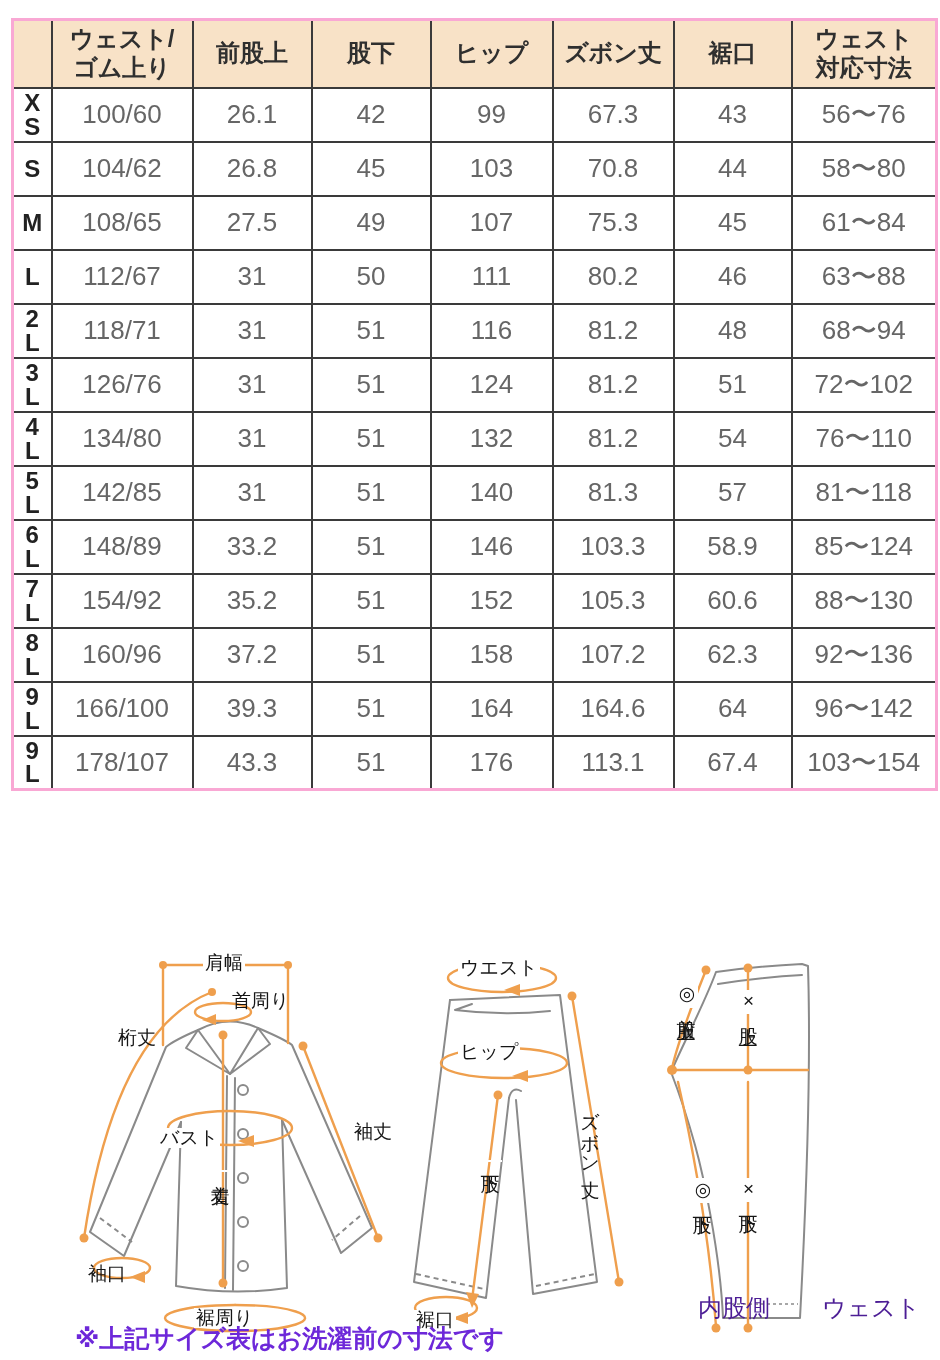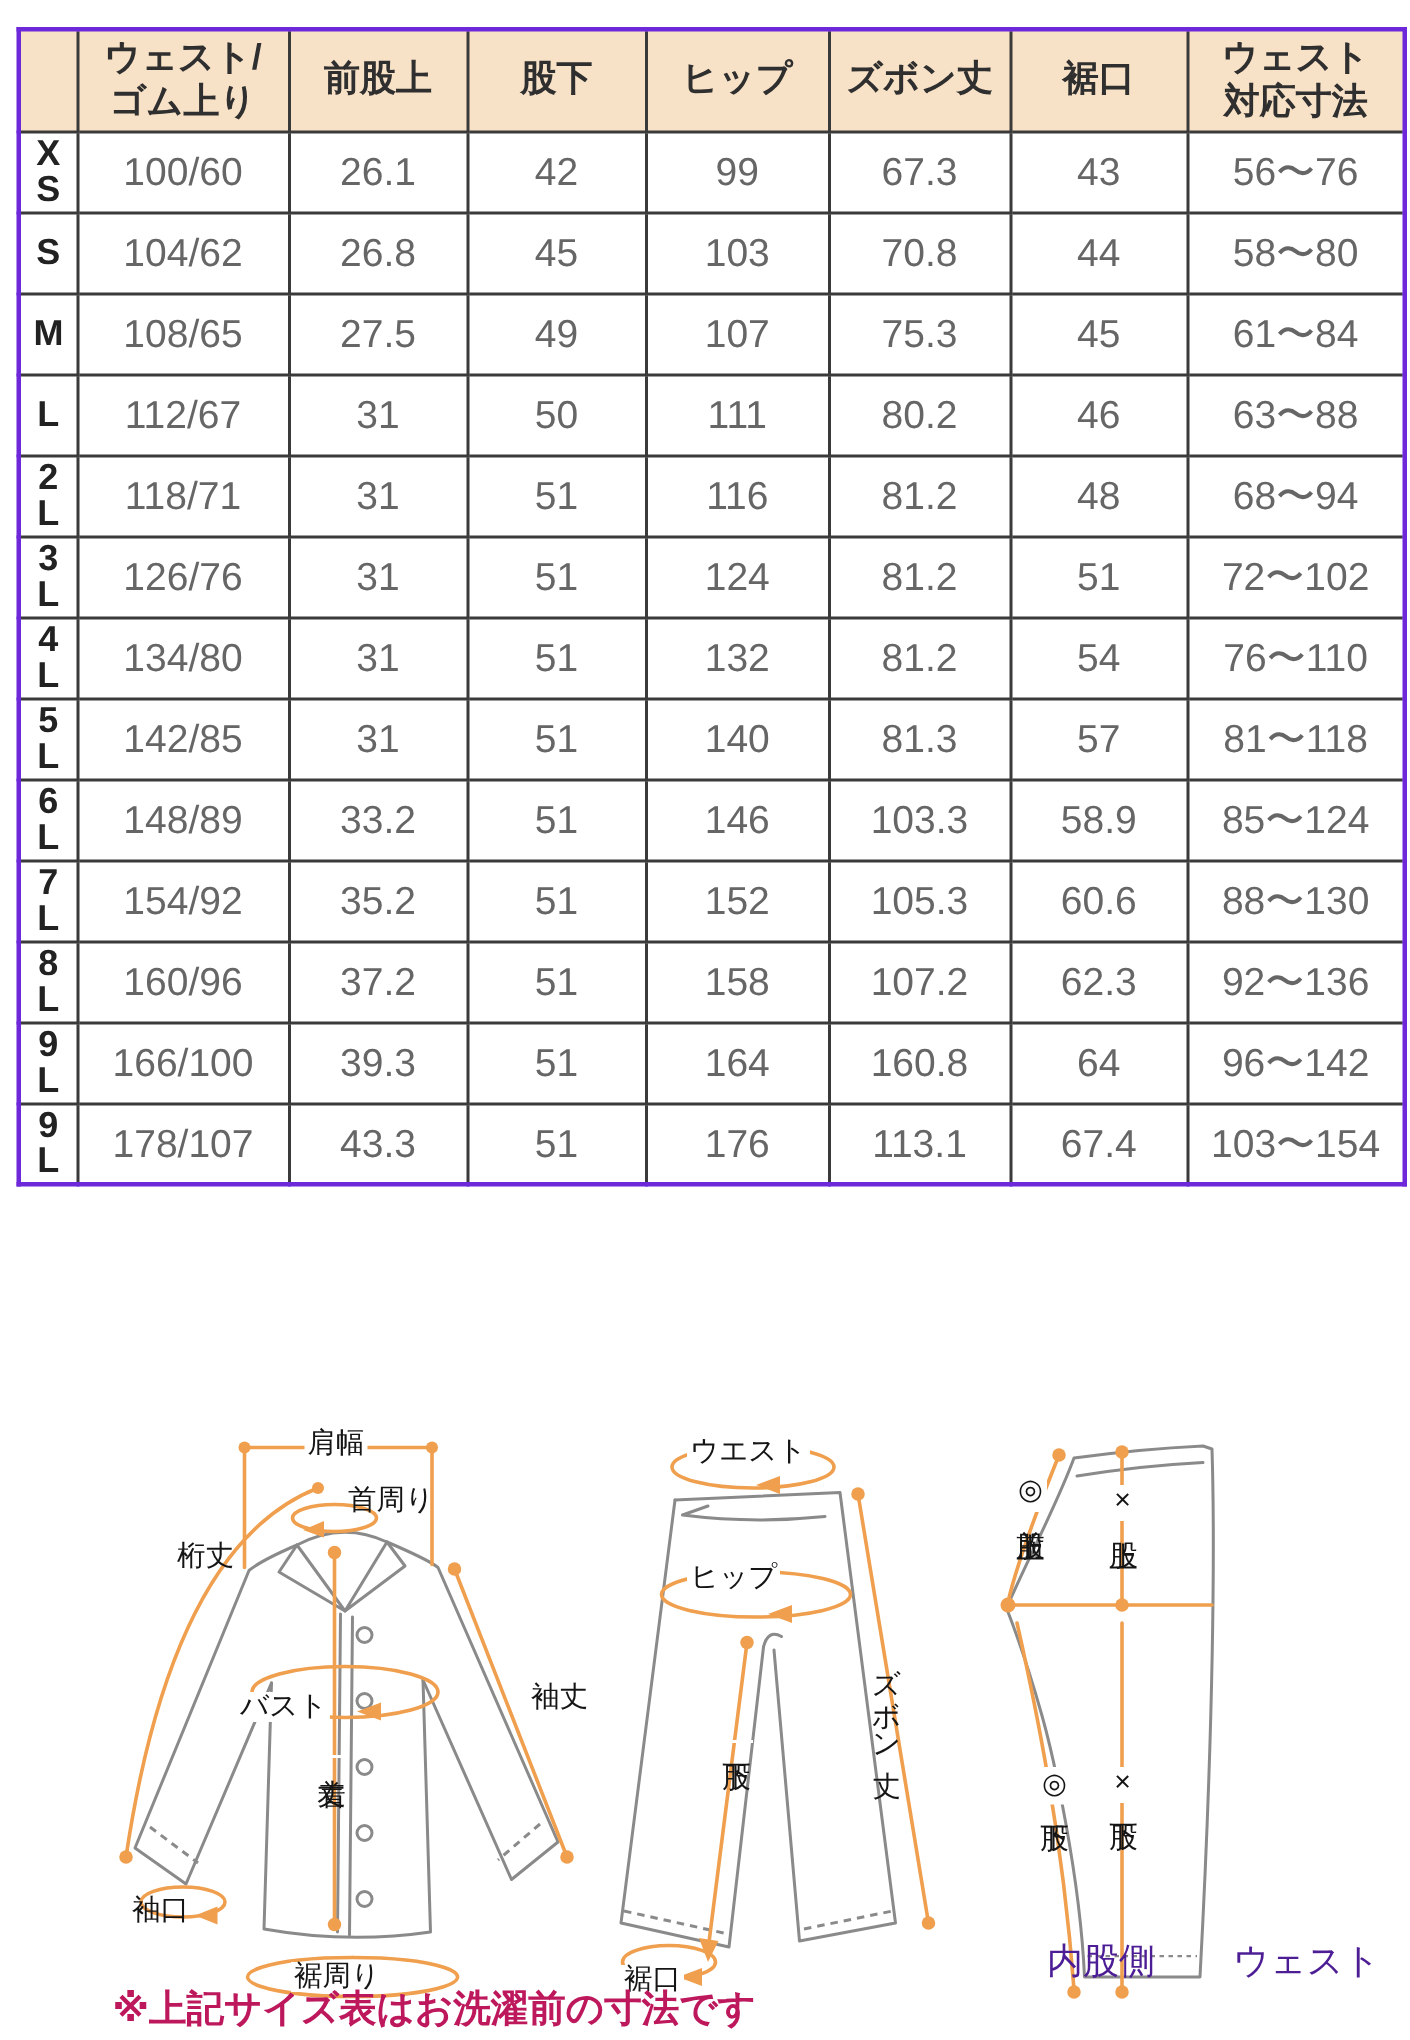--- a/index.html
+++ b/index.html
@@ -4,21 +4,21 @@
 <style>
   * { margin:0; padding:0; box-sizing:border-box; }
   html,body { background:#ffffff; }
   body { font-family:"Liberation Sans","DejaVu Sans",sans-serif; }
   .page { position:relative; width:940px; height:1360px; background:#fff; overflow:hidden; }
 
   
   .size-table {
     position:absolute; left:11px; top:18px; width:924px;
     border-collapse:collapse; table-layout:fixed;
-    border:3px solid #6d28d9;
+    border:3px solid #f9a8d4;
   }
   .size-table th, .size-table td { border:2px solid #3a3a3a; text-align:center; vertical-align:middle; }
   .col-corner, .col-header {
     background:#f8e2c7; color:#2f2f2f; font-weight:bold; font-size:24px;
     height:68px; line-height:1.2; white-space:pre-line;
   }
   .size-label {
     background:#fff; color:#222; font-weight:bold; font-size:24px;
     line-height:0.98; white-space:pre-line; height:54px;
   }
@@ -30,21 +30,21 @@
   .lbl {
     position:absolute; font-weight:normal; font-size:19px; color:#151515;
     line-height:1.05; white-space:nowrap;
   }
   .lbl.bg { background:#fff; padding:0 2px; }
   .lbl.v { writing-mode:vertical-rl; text-orientation:upright; letter-spacing:1px; white-space:normal; }
   .lbl.gray { color:#4c1d95; font-size:24px; }
 
   .footer-note {
     position:absolute; left:75px; top:1322px;
-    font-size:25px; font-weight:bold; color:#be185d;
+    font-size:25px; font-weight:bold; color:#6d28d9;
   }
 
   
   .g  { stroke:#8a8a8a; stroke-width:2;   fill:none; stroke-linejoin:round; stroke-linecap:round; }
   .gd { stroke:#8a8a8a; stroke-width:2;   fill:none; stroke-dasharray:5 4; }
   .o  { stroke:#ef9f4d; stroke-width:2.4; fill:none; stroke-linecap:round; }
   .od { fill:#ef9f4d; stroke:none; }
 </style>
 </head>
 <body>
@@ -195,21 +195,21 @@
           <td class="value-cell">62.3</td>
           <td class="value-cell">92〜136</td>
         </tr>
         <tr>
           <th class="size-label">9
 L</th>
           <td class="value-cell">166/100</td>
           <td class="value-cell">39.3</td>
           <td class="value-cell">51</td>
           <td class="value-cell">164</td>
-          <td class="value-cell">160.8</td>
+          <td class="value-cell">164.6</td>
           <td class="value-cell">64</td>
           <td class="value-cell">96〜142</td>
         </tr>
         <tr>
           <th class="size-label">9
 L</th>
           <td class="value-cell">178/107</td>
           <td class="value-cell">43.3</td>
           <td class="value-cell">51</td>
           <td class="value-cell">176</td>

